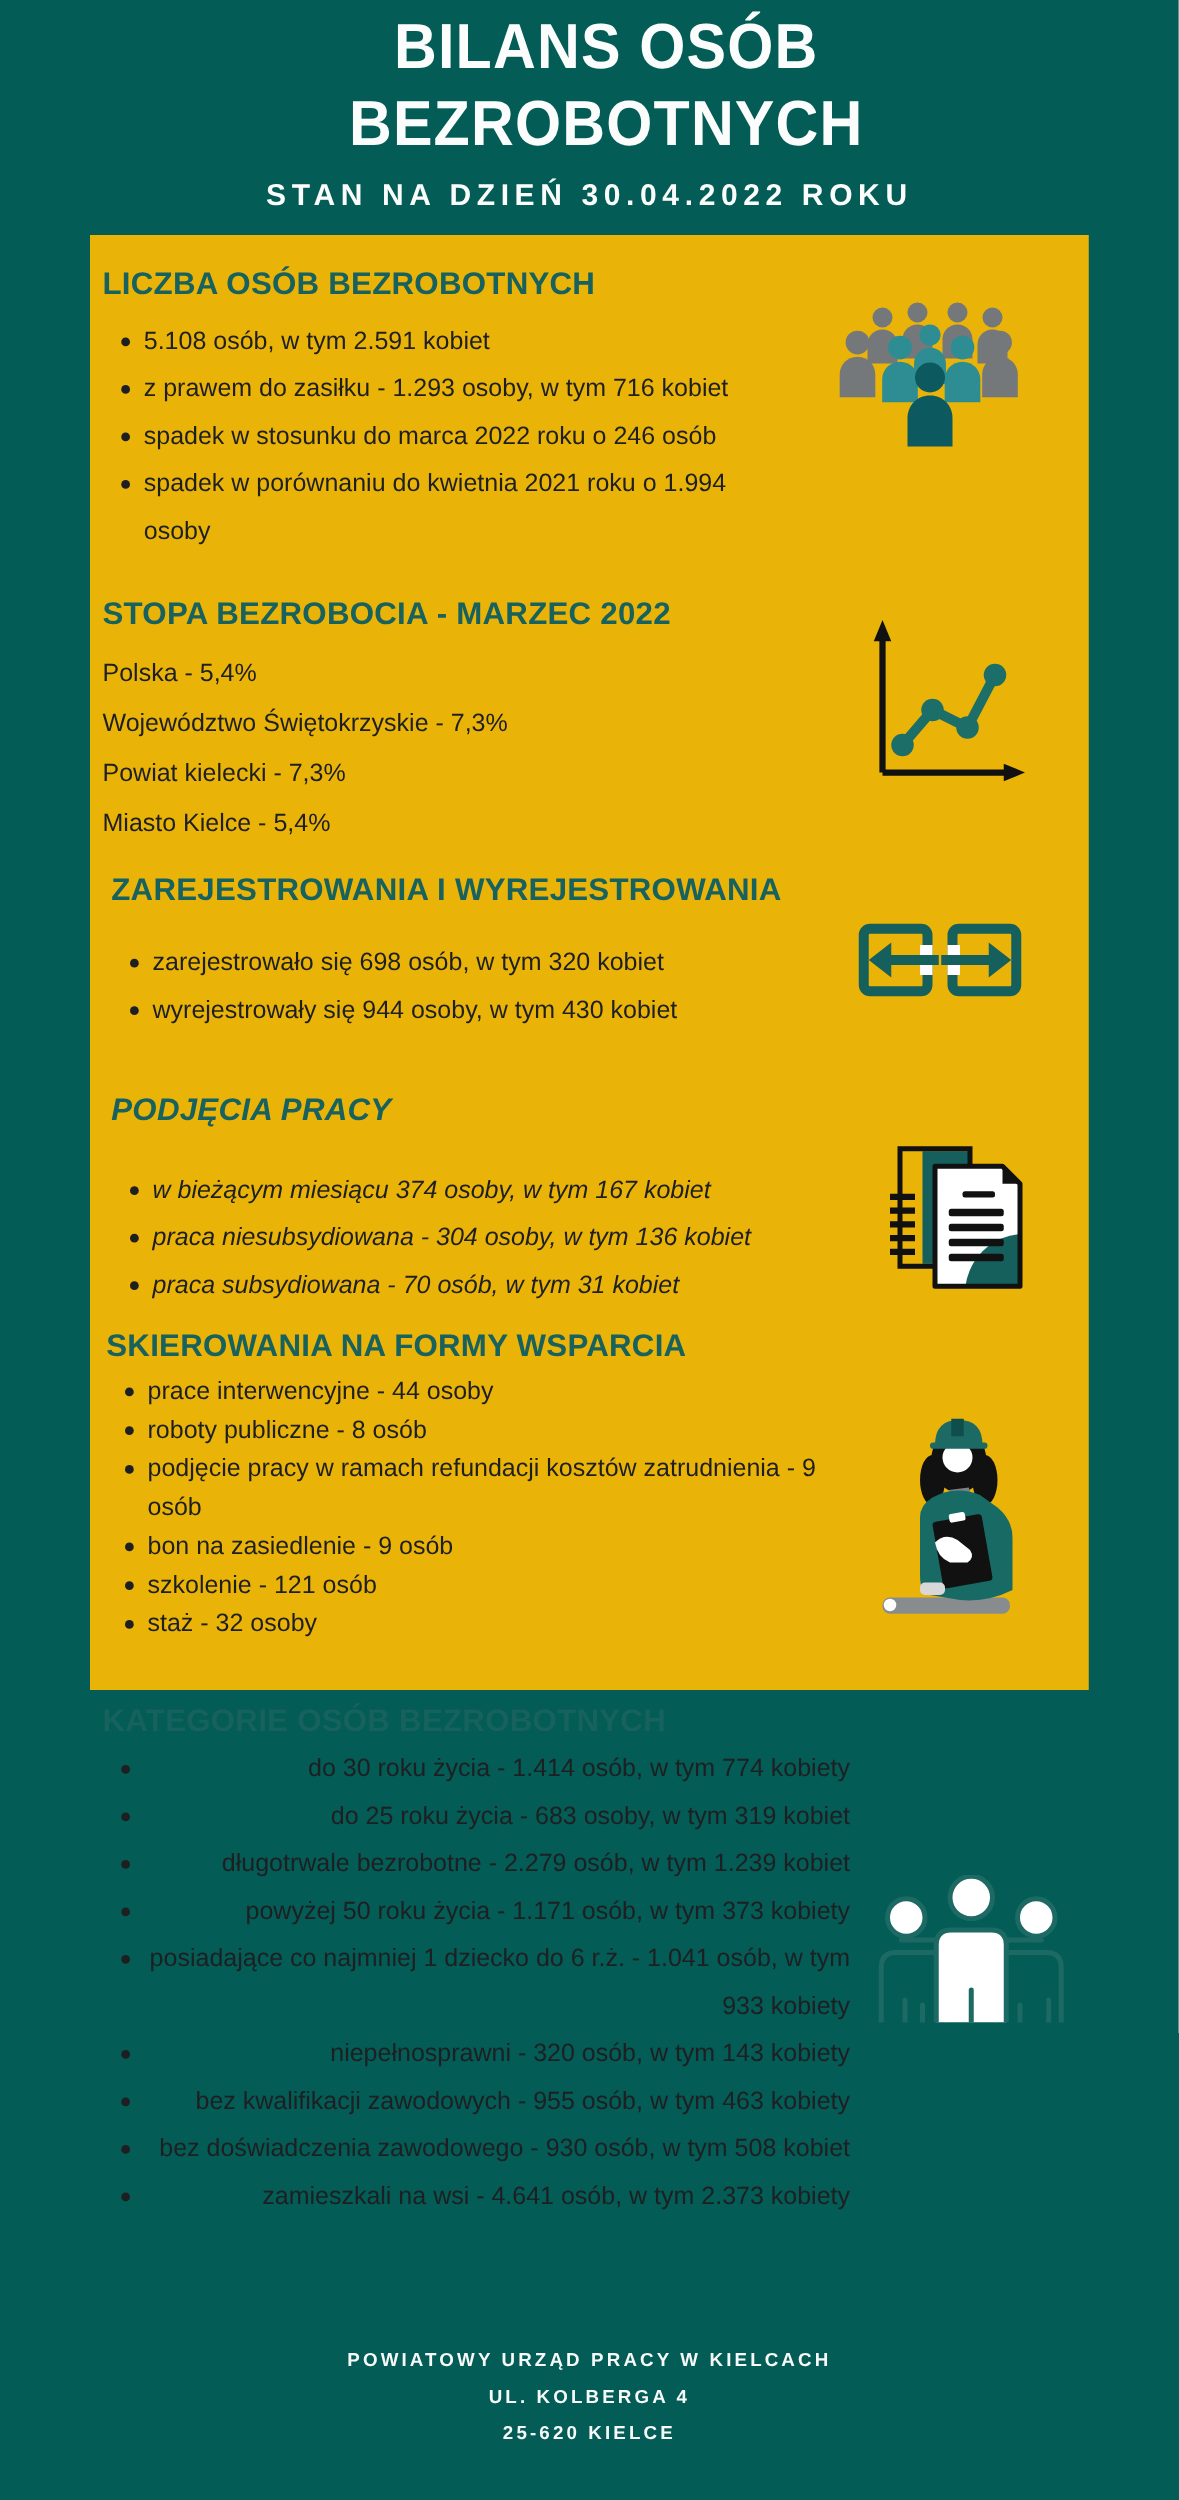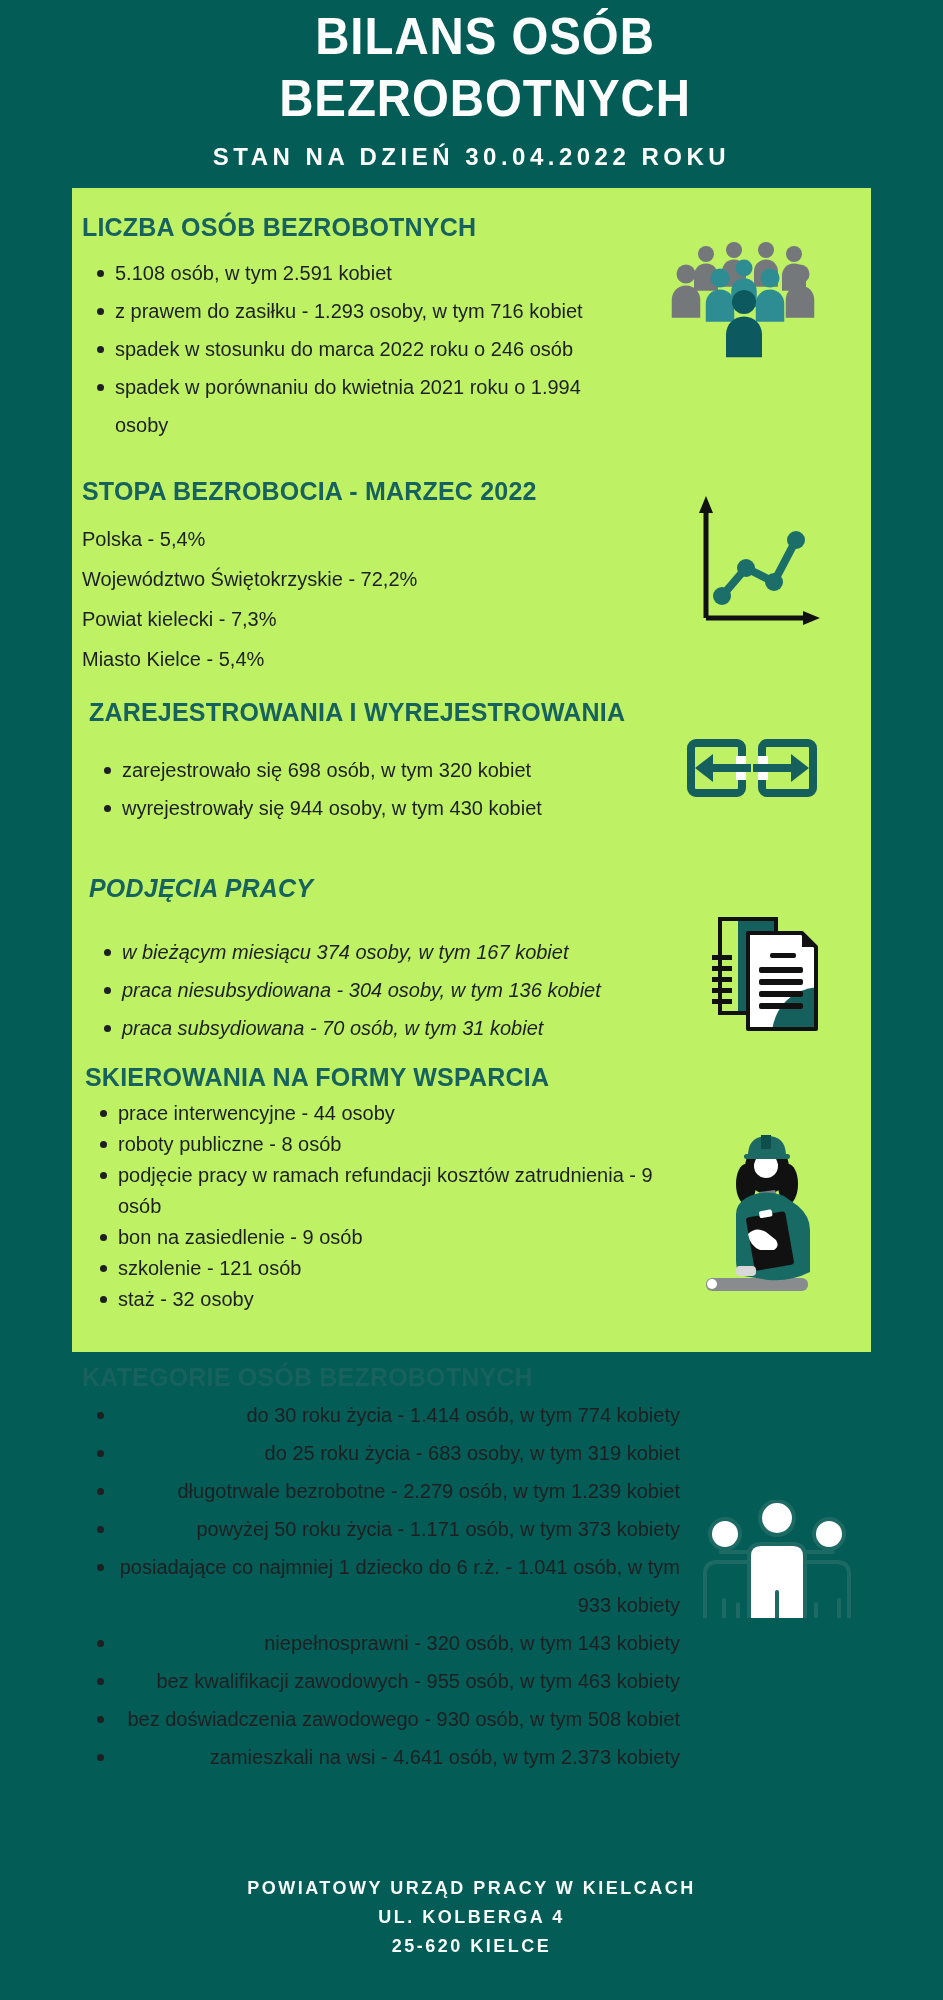--- a/index.html
+++ b/index.html
@@ -11,21 +11,21 @@
   .header{position:absolute;top:0;left:0;width:100%;text-align:center;color:#fbfdfc;}
   .title-line{
     font-size:51px;font-weight:700;line-height:62px;letter-spacing:1px;
     transform:scaleX(.93);transform-origin:50% 50%;white-space:nowrap;
   }
   .title-block{padding-top:6px;padding-left:27px;}
   .subtitle{
     margin-top:13px;font-size:24px;font-weight:700;letter-spacing:4.5px;white-space:nowrap;
   }
   
-  .panel{position:absolute;left:72px;top:188px;width:799px;height:1164px;background:#bef264;}
+  .panel{position:absolute;left:72px;top:188px;width:799px;height:1164px;background:#eab308;}
   .section{position:absolute;left:0;width:100%;}
   .section h2{
     margin:0;color:#17615e;font-size:25px;font-weight:700;letter-spacing:.2px;line-height:30px;
   }
   .pad10{padding-left:10px;} .pad13{padding-left:13px;} .pad17{padding-left:17px;}
   .bullets{list-style:none;margin:0;padding:0;}
   .bullets li{
     position:relative;padding-left:33px;font-size:20px;line-height:38px;color:#1e1f22;
   }
   .bullets li::before{
@@ -46,21 +46,21 @@
   .icon{position:absolute;}
   .ic-crowd{left:596px;top:44px;}
   .ic-chart{left:616px;top:300px;}
   .ic-transfer{left:613px;top:549px;}
   .ic-docs{left:638px;top:715px;}
   .ic-woman{left:626px;top:934px;}
   .ic-trio{left:621px;top:1312px;}
   
   .footer{
     position:absolute;top:1874px;left:0;width:100%;text-align:center;color:#f6faf9;
-    font-size:18px;font-weight:700;letter-spacing:2.5px;line-height:29px;
+    font-size:15px;font-weight:700;letter-spacing:2.5px;line-height:29px;
   }
 </style>
 </head>
 <body>
 
 <div class="page">
 
   <div class="header">
     <div class="title-block">
       <div class="title-line">BILANS OSÓB</div>
@@ -96,21 +96,21 @@
       <use href="#person" transform="translate(76,36) scale(0.85)" fill="#2E8D93"></use>
       <use href="#person" transform="translate(52,46) scale(0.95)" fill="#2E8D93"></use>
       <use href="#person" transform="translate(102,46) scale(0.95)" fill="#2E8D93"></use>
       <use href="#person" transform="translate(76,70) scale(1.2)" fill="#0C5A60"></use>
     </svg>
 
     <section class="section sec-stopa">
       <h2 class="pad10">STOPA BEZROBOCIA - MARZEC 2022</h2>
       <div class="plain-lines">
         <div class="plain-line">Polska - 5,4%</div>
-        <div class="plain-line">Województwo Świętokrzyskie - 72,2%</div>
+        <div class="plain-line">Województwo Świętokrzyskie - 7,3%</div>
         <div class="plain-line">Powiat kielecki - 7,3%</div>
         <div class="plain-line">Miasto Kielce - 5,4%</div>
       </div>
     </section>
     <svg class="icon ic-chart" width="132" height="145" viewBox="0 0 132 145" aria-hidden="true">
       <path d="M18,22 V130 M18,130 H118" stroke="#111111" stroke-width="5" fill="none"></path>
       <polygon points="11,25 18,8 25,25" fill="#111111"></polygon>
       <polygon points="115,123 132,130 115,137" fill="#111111"></polygon>
       <polyline points="34,108 58,80 86,94 108,52" stroke="#1C6E68" stroke-width="8" fill="none" stroke-linecap="round" stroke-linejoin="round"></polyline>
       <circle cx="34" cy="108" r="9" fill="#1C6E68"></circle>

